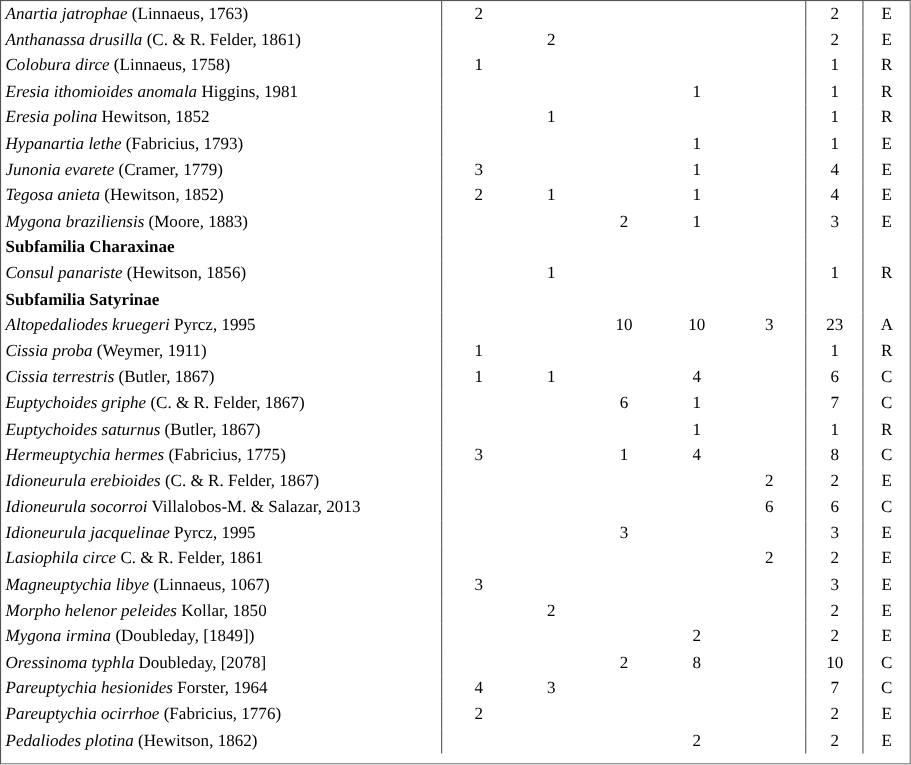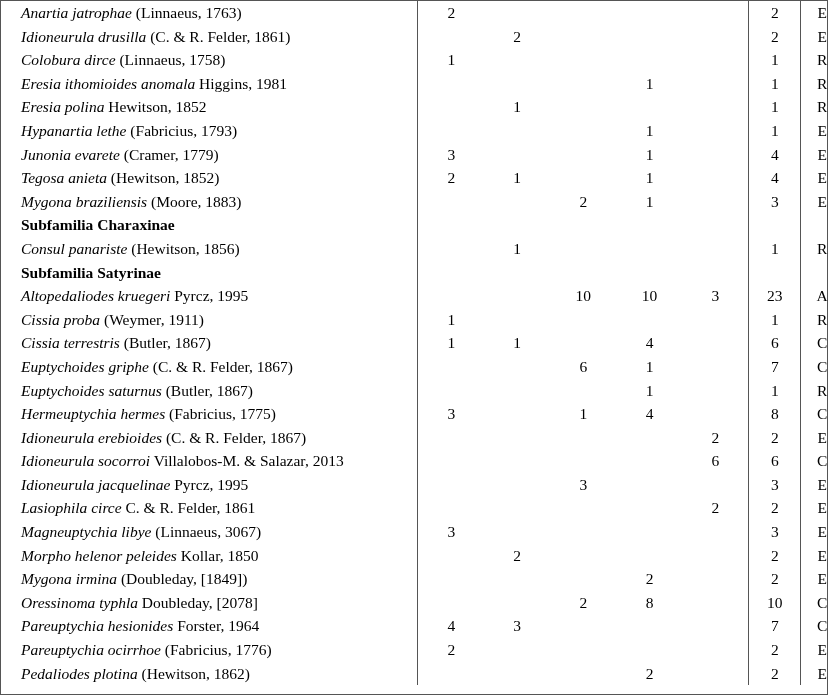--- a/index.html
+++ b/index.html
@@ -13,21 +13,20 @@
     font-family: "Liberation Serif", serif;
     color: #000000;
     overflow: hidden;
   }
   #sheet {
     width: 828px;
     height: 695px;
     box-sizing: border-box;
     border: 1px solid #555555;
     background: #ffffff;
-    padding-left: 16px;
   }
   table.species {
     border-collapse: collapse;
     width: 826px;
     table-layout: fixed;
     font-size: 15.5px;
   }
   table.species td {
     padding: 0 4px;
     height: 23.6px;
@@ -86,21 +85,21 @@
           <td class="c-name"><span class="sp-genus">Anartia jatrophae</span> <span class="sp-auth">(Linnaeus, 1763)</span></td>
           <td class="c-num">2</td>
           <td class="c-num"></td>
           <td class="c-num"></td>
           <td class="c-num"></td>
           <td class="c-num sep"></td>
           <td class="c-total">2</td>
           <td class="c-code">E</td>
         </tr>
         <tr>
-          <td class="c-name"><span class="sp-genus">Idioneurula drusilla</span> <span class="sp-auth">(C. &amp; R. Felder, 1861)</span></td>
+          <td class="c-name"><span class="sp-genus">Anthanassa drusilla</span> <span class="sp-auth">(C. &amp; R. Felder, 1861)</span></td>
           <td class="c-num"></td>
           <td class="c-num">2</td>
           <td class="c-num"></td>
           <td class="c-num"></td>
           <td class="c-num sep"></td>
           <td class="c-total">2</td>
           <td class="c-code">E</td>
         </tr>
         <tr>
           <td class="c-name"><span class="sp-genus">Colobura dirce</span> <span class="sp-auth">(Linnaeus, 1758)</span></td>
@@ -296,21 +295,21 @@
           <td class="c-name"><span class="sp-genus">Lasiophila circe</span> <span class="sp-auth">C. &amp; R. Felder, 1861</span></td>
           <td class="c-num"></td>
           <td class="c-num"></td>
           <td class="c-num"></td>
           <td class="c-num"></td>
           <td class="c-num sep">2</td>
           <td class="c-total">2</td>
           <td class="c-code">E</td>
         </tr>
         <tr>
-          <td class="c-name"><span class="sp-genus">Magneuptychia libye</span> <span class="sp-auth">(Linnaeus, 3067)</span></td>
+          <td class="c-name"><span class="sp-genus">Magneuptychia libye</span> <span class="sp-auth">(Linnaeus, 1067)</span></td>
           <td class="c-num">3</td>
           <td class="c-num"></td>
           <td class="c-num"></td>
           <td class="c-num"></td>
           <td class="c-num sep"></td>
           <td class="c-total">3</td>
           <td class="c-code">E</td>
         </tr>
         <tr>
           <td class="c-name"><span class="sp-genus">Morpho helenor peleides</span> <span class="sp-auth">Kollar, 1850</span></td>

